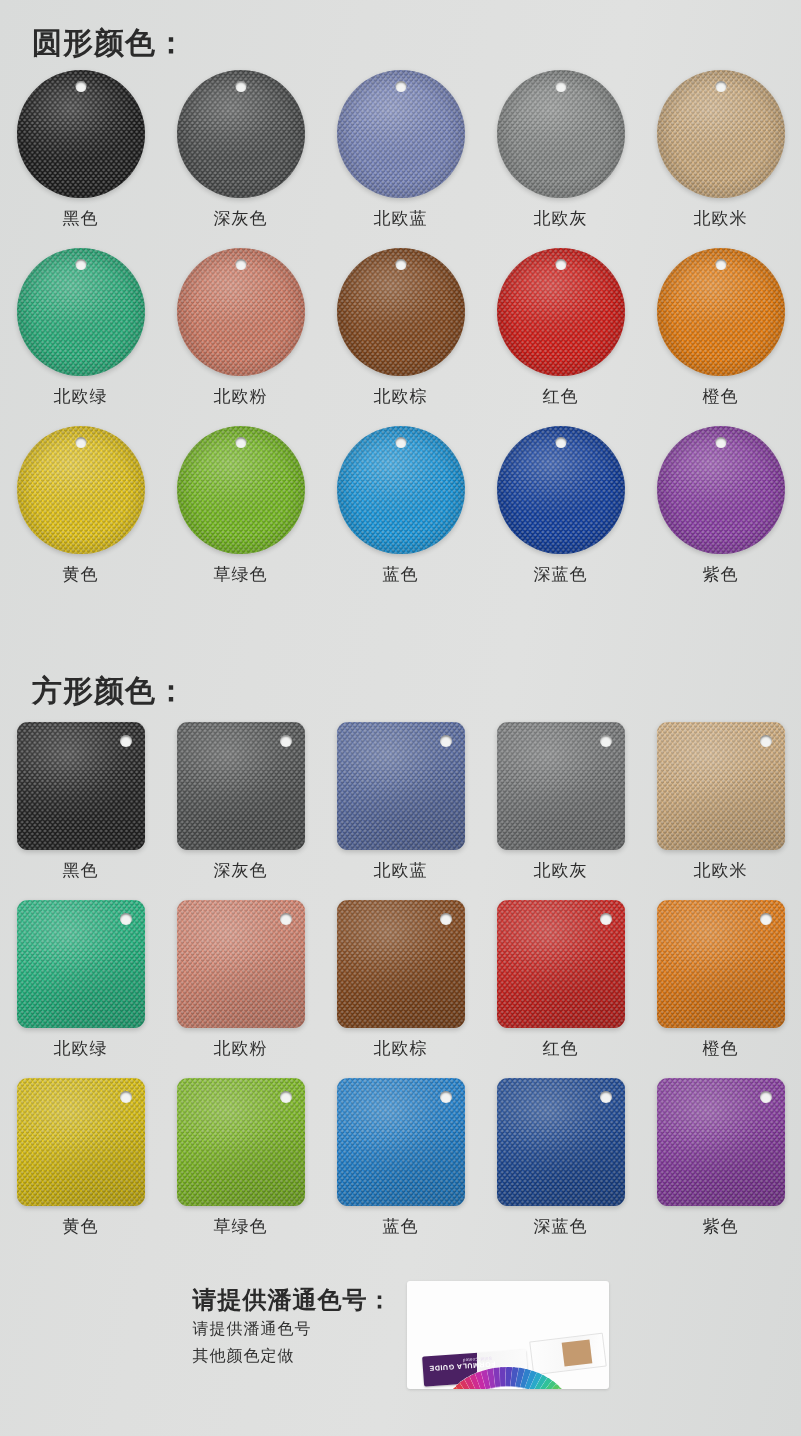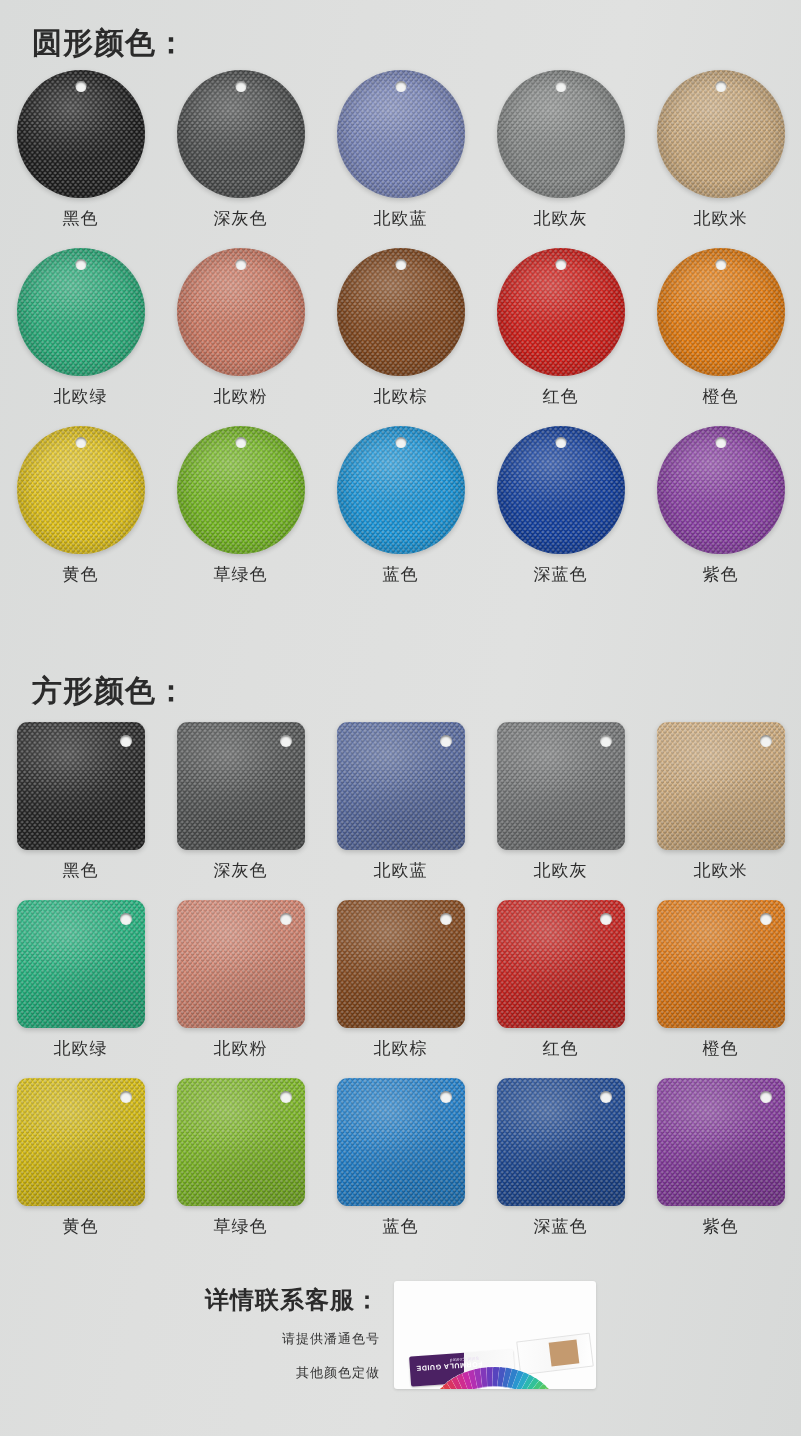--- a/index.html
+++ b/index.html
@@ -113,26 +113,25 @@
   }
   #custom-text { padding-top:4px; }
   #custom-title {
     font-size:24px;
     font-weight:bold;
     color:#2b2b2b;
     letter-spacing:1px;
     line-height:1.25;
   }
   .custom-line {
-    font-size:13px;
+    font-size:16px;
     color:#333;
     letter-spacing:1px;
     line-height:1.55;
-    margin-top:14px;
-    text-align:right;
+    margin-top:2px;
   }
 
   
   #pantone-photo {
     position:relative;
     width:202px; height:108px;
     background:#fdfdfd;
     border-radius:3px;
     overflow:hidden;
     box-shadow:0 1px 3px rgba(0,0,0,0.13);
@@ -440,21 +439,21 @@
         <div class="tex"></div>
         <div class="shade"></div>
         <div class="hole"></div>
       </div>
       <div class="swatch-label">紫色</div>
     </div>
   </div>
 
 <div id="custom-block">
   <div id="custom-text">
-    <div id="custom-title">详情联系客服：</div>
+    <div id="custom-title">请提供潘通色号：</div>
     <div class="custom-line">请提供潘通色号</div>
     <div class="custom-line">其他颜色定做</div>
   </div>
 
   <div id="pantone-photo">
     <div class="fan-card-right"></div>
     <div class="fan-card-tan"></div>
     <div class="fan-layer" id="fan-blades">
         <div class="fan-blade" style="height: 77.1973px; transform: rotate(-46.3077deg); background: linear-gradient(rgb(230, 84, 48) 0%, rgb(230, 84, 48) 22%, rgb(255, 255, 255) 24%, rgb(255, 255, 255) 28%, rgb(230, 84, 48) 30%, rgb(230, 84, 48) 50%, rgb(255, 255, 255) 52%, rgb(255, 255, 255) 56%, rgb(230, 84, 48) 58%, rgb(230, 84, 48) 76%, rgb(250, 250, 250) 78%, rgb(255, 255, 255) 100%); z-index: 9;"></div>
         <div class="fan-blade" style="height: 78.3755px; transform: rotate(-41.8974deg); background: linear-gradient(rgb(226, 69, 58) 0%, rgb(226, 69, 58) 22%, rgb(255, 255, 255) 24%, rgb(255, 255, 255) 28%, rgb(226, 69, 58) 30%, rgb(226, 69, 58) 50%, rgb(255, 255, 255) 52%, rgb(255, 255, 255) 56%, rgb(226, 69, 58) 58%, rgb(226, 69, 58) 76%, rgb(250, 250, 250) 78%, rgb(255, 255, 255) 100%); z-index: 10;"></div>

